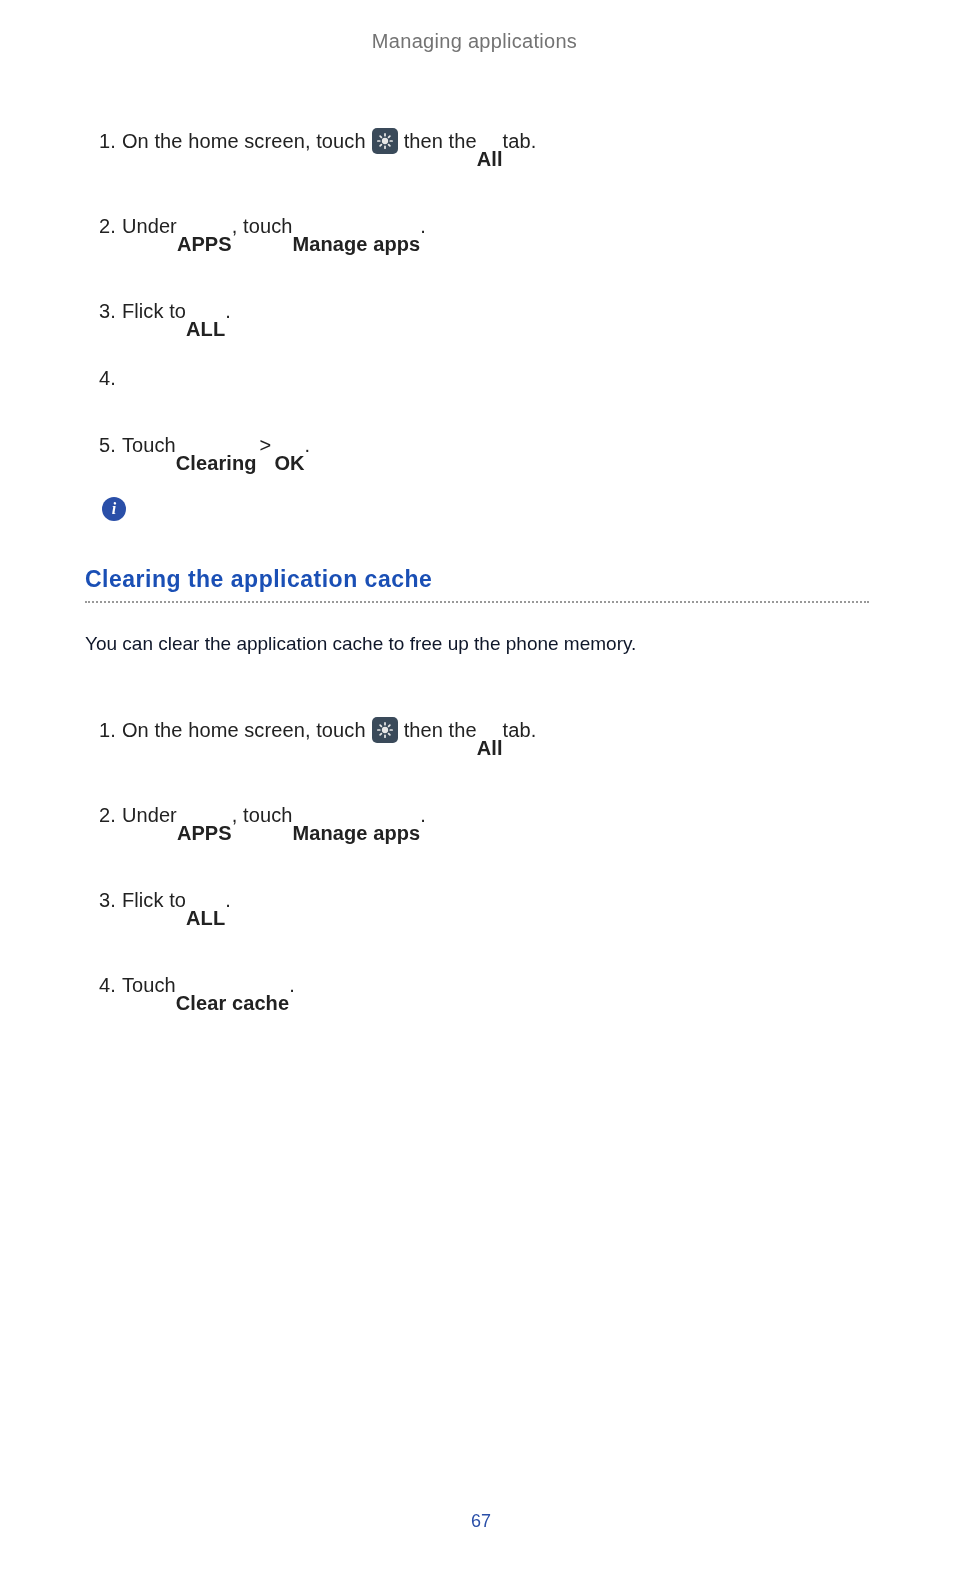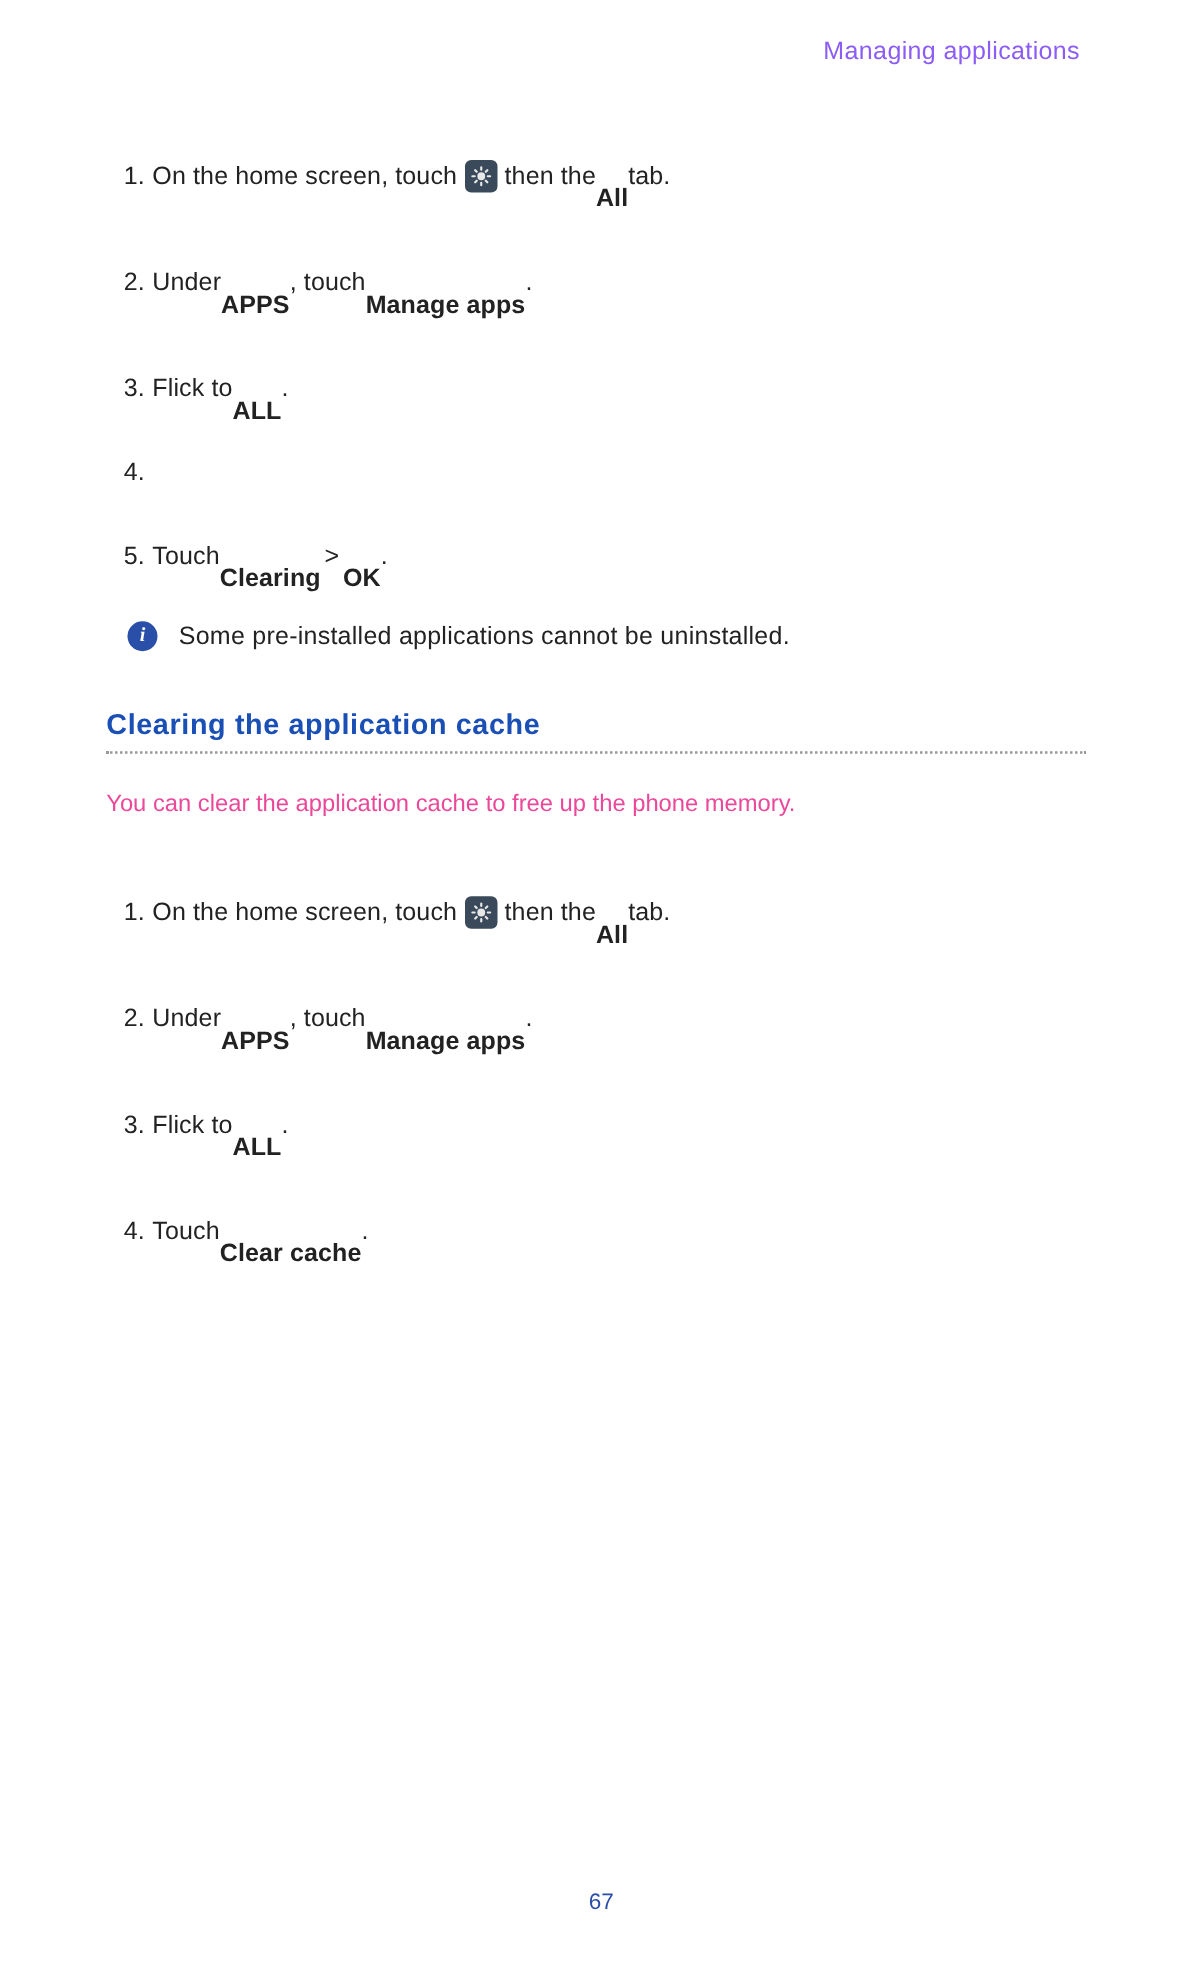--- a/index.html
+++ b/index.html
@@ -10,23 +10,23 @@
     body {
       width: 954px;
       height: 1577px;
       background: #ffffff;
       font-family: Arial, Helvetica, sans-serif;
       color: #222;
       position: relative;
       padding: 30px 85px 0 85px;
     }
     .page-header {
-      text-align: right;
+      text-align: center;
       font-size: 20px;
-      color: #8b5cf6;
+      color: #737373;
       letter-spacing: 0.3px;
       margin-bottom: 55px;
       padding-right: 5px;
     }
     .steps {
       list-style: none;
     }
     .steps li.step-item {
       font-size: 20px;
       color: #222;
@@ -96,21 +96,21 @@
       margin-bottom: 8px;
       margin-top: 18px;
     }
     .dotted-rule {
       border: none;
       border-top: 2px dotted #999;
       margin-bottom: 30px;
     }
     .intro-text {
       font-size: 19px;
-      color: #ec4899;
+      color: #0f172a;
       margin-bottom: 42px;
     }
     .page-number {
       position: absolute;
       bottom: 45px;
       width: 100%;
       left: 4px;
       text-align: center;
       font-size: 18px;
       color: #2a4fa8;
@@ -160,21 +160,20 @@
     <span>Touch </span>
     <span class="bold">Clearing</span>
     <span class="gt"> &gt; </span>
     <span class="bold">OK</span>
     <span>.</span>
   </li>
 </ol>
 
 <div class="note-row">
   <span class="info-icon">i</span>
-  <span class="note-text">Some pre-installed applications cannot be uninstalled.</span>
 </div>
 
 <h2 class="section-heading">Clearing the application cache</h2>
 <hr class="dotted-rule">
 
 <p class="intro-text">You can clear the application cache to free up the phone memory.</p>
 
 <ol class="steps">
   <li class="step-item">
     <span class="num">1. </span>

